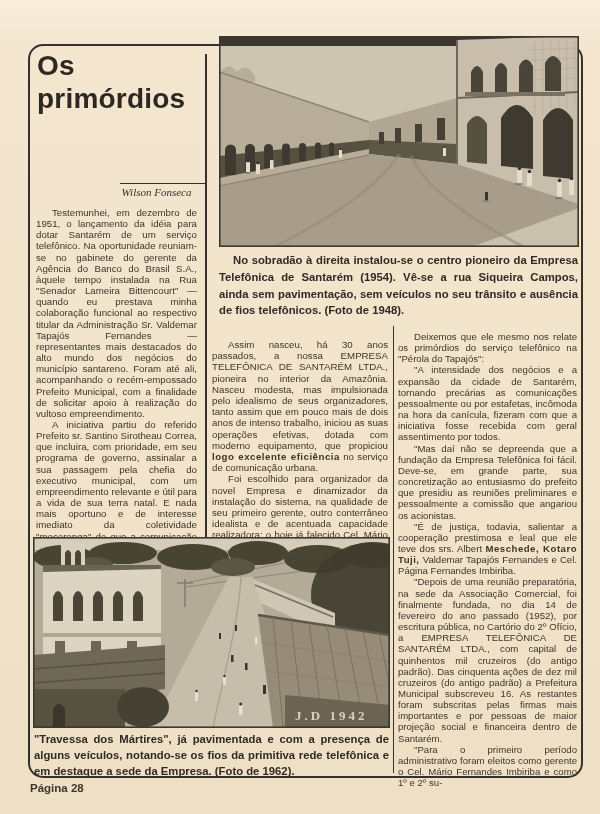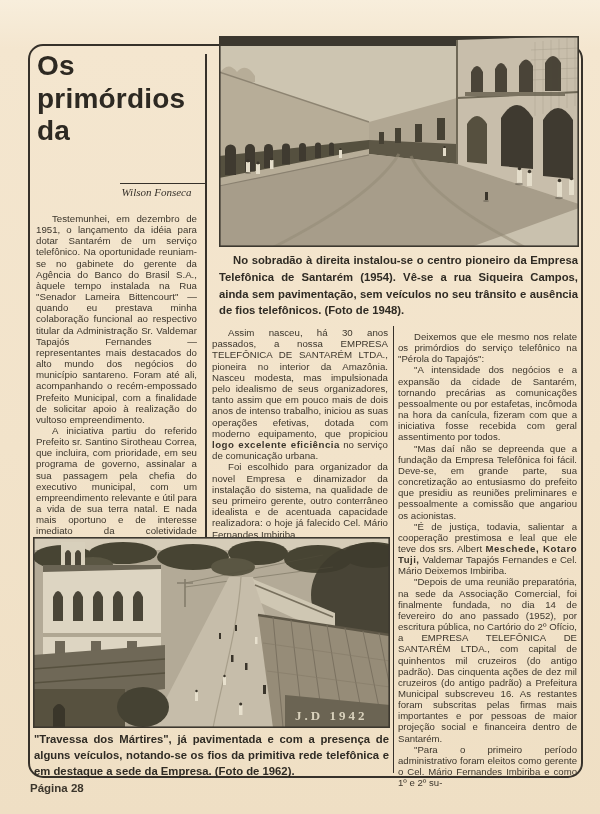--- a/index.html
+++ b/index.html
@@ -15,22 +15,22 @@
   }
   .title{
     position:absolute;left:37px;top:50px;width:168px;z-index:2;
     font-weight:bold;font-size:28px;line-height:32.5px;color:#2d2922;letter-spacing:.2px;
   }
   .byline{position:absolute;left:108px;top:183px;width:97px;text-align:center;z-index:2;}
   .byline .rule{border-top:1.7px solid #36312a;margin:0 0 2px 12px;}
   .author{font-family:"Liberation Serif",serif;font-style:italic;font-size:11px;color:#36312a;}
   .col{position:absolute;text-align:justify;color:#3c362c;z-index:2;}
   .col p{margin:0;text-indent:16px;}
-  .col1{left:36px;top:213px;width:161px;font-size:9.7px;line-height:11.15px;}
-  .col2{left:212px;top:327px;width:176px;font-size:9.7px;line-height:11.2px;}
+  .col1{left:36px;top:207px;width:161px;font-size:9.7px;line-height:11.15px;}
+  .col2{left:212px;top:339px;width:176px;font-size:9.7px;line-height:11.2px;}
   .col3{left:398px;top:331px;width:179px;font-size:9.6px;line-height:11.15px;}
   .photo{position:absolute;z-index:3;background:#bef264;box-shadow:0 0 0 1.5px #3c372e inset;}
   .photo svg{display:block;width:100%;height:100%;}
   .photo-top{left:219px;top:36px;width:360px;height:211px;}
   .photo-bottom{left:33px;top:537px;width:357px;height:191px;}
   .caption{position:absolute;z-index:2;font-weight:bold;color:#2f2b24;text-align:justify;}
   .caption-top{left:219px;top:252px;width:359px;font-size:11.3px;line-height:16.8px;text-indent:14px;}
   .caption-bottom{left:34px;top:731px;width:355px;font-size:11.3px;line-height:16.2px;}
   .divider{position:absolute;width:1.5px;background:#36312a;z-index:2;}
   .divider-left{left:205px;top:54px;height:483px;}
@@ -41,21 +41,20 @@
 </head>
 <body>
 
 <div class="frame"></div>
 <div class="divider divider-left"></div>
 <div class="divider divider-right"></div>
 
 <div class="title">
   <div>Os</div>
   <div>primórdios</div>
-  <div>da</div>
 </div>
 
 <div class="byline">
   <div class="rule"></div>
   <div class="author">Wilson Fonseca</div>
 </div>
 
 <div class="photo photo-top">
   <svg viewBox="0 0 360 211" xmlns="http://www.w3.org/2000/svg">
     <rect x="0" y="0" width="360" height="211" fill="#cdc5b1"></rect>
@@ -168,21 +167,21 @@
 
 <div class="col col2">
   <p><span>Assim nasceu, há 30 anos passados, a nossa EMPRESA TELEFÔNICA DE SANTARÉM LTDA., pioneira no interior da Amazônia. Nasceu modesta, mas impulsionada pelo idealismo de seus organizadores, tanto assim que em pouco mais de dois anos de intenso trabalho, iniciou as suas operações efetivas, dotada com moderno equipamento, que propiciou </span><b>logo excelente eficiência</b><span> no serviço de comunicação urbana.</span></p>
   <p>Foi escolhido para organizador da novel Empresa e dinamizador da instalação do sistema, na qualidade de seu primeiro gerente, outro conterrâneo idealista e de acentuada capacidade realizadora: o hoje já falecido Cel. Mário Fernandes Imbiriba.</p>
 </div>
 
 <div class="col col3">
   <p>Deixemos que ele mesmo nos relate os primórdios do serviço telefônico na "Pérola do Tapajós":</p>
   <p>"A intensidade dos negócios e a expansão da cidade de Santarém, tornando precárias as comunicações pessoalmente ou por estafetas, incômoda na hora da canícula, fizeram com que a iniciativa fosse recebida com geral assentimento por todos.</p>
   <p>"Mas daí não se depreenda que a fundação da Empresa Telefônica foi fácil. Deve-se, em grande parte, sua concretização ao entusiasmo do prefeito que presidiu as reuniões preliminares e pessoalmente a comissão que angariou os acionistas.</p>
-  <p><span>"É de justiça, todavia, salientar a cooperação prestimosa e leal que ele teve dos srs. Albert </span><b>Meschede, Kotaro Tuji,</b><span> Valdemar Tapajós Fernandes e Cel. Mário Deixemos Imbiriba.</span></p>
+  <p><span>"É de justiça, todavia, salientar a cooperação prestimosa e leal que ele teve dos srs. Albert </span><b>Meschede, Kotaro Tuji,</b><span> Valdemar Tapajós Fernandes e Cel. Página Fernandes Imbiriba.</span></p>
   <p>"Depois de uma reunião preparatória, na sede da Associação Comercial, foi finalmente fundada, no dia 14 de fevereiro do ano passado (1952), por escritura pública, no Cartório do 2º Ofício, a EMPRESA TELEFÔNICA DE SANTARÉM LTDA., com capital de quinhentos mil cruzeiros (do antigo padrão). Das cinquenta ações de dez mil cruzeiros (do antigo padrão) a Prefeitura Municipal subscreveu 16. As restantes foram subscritas pelas firmas mais importantes e por pessoas de maior projeção social e financeira dentro de Santarém.</p>
   <p>"Para o primeiro período administrativo foram eleitos como gerente o Cel. Mário Fernandes Imbiriba e como 1º e 2º su-</p>
 </div>
 
 <div class="photo photo-bottom">
   <svg viewBox="0 0 357 191" xmlns="http://www.w3.org/2000/svg">
     <rect x="0" y="0" width="357" height="191" fill="#b3aa97"></rect>
     <rect x="0" y="0" width="357" height="13" fill="#d6cdb9"></rect>
 
     <g fill="#474433">

